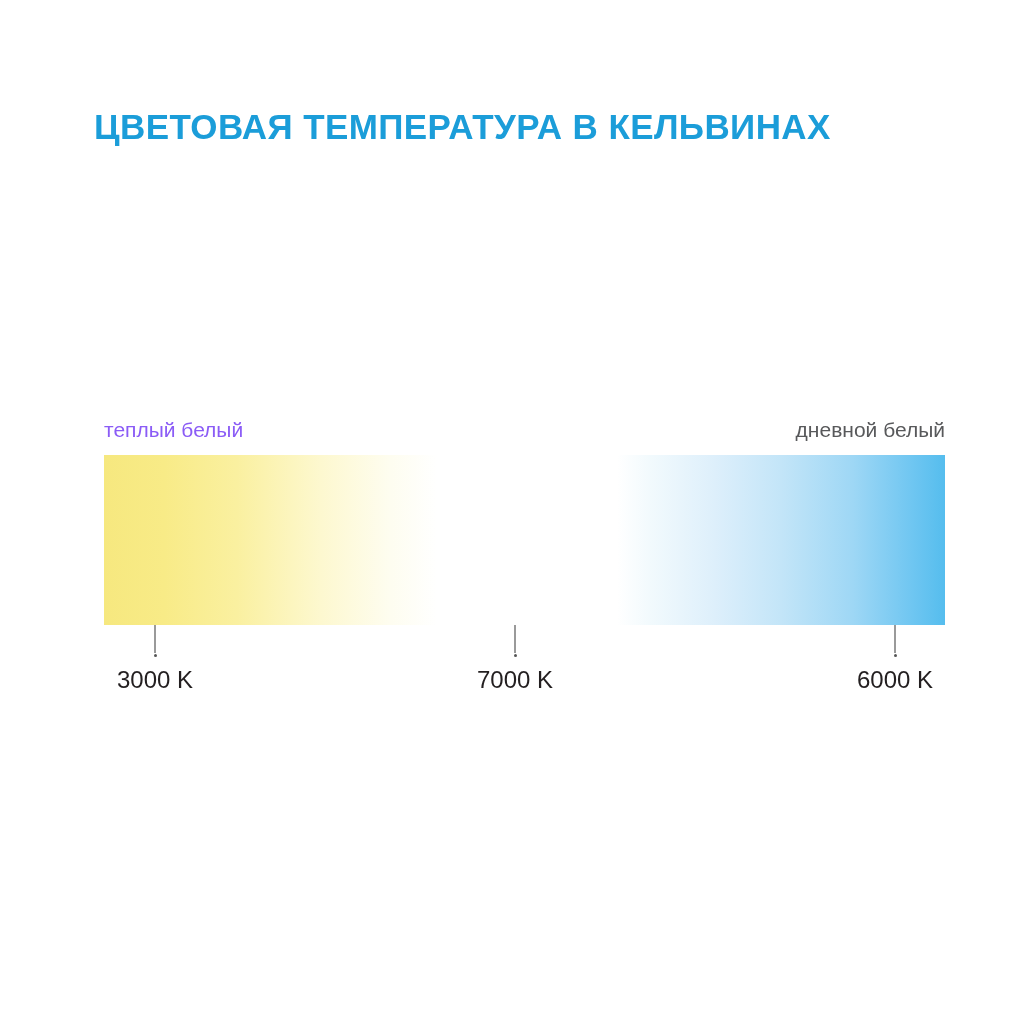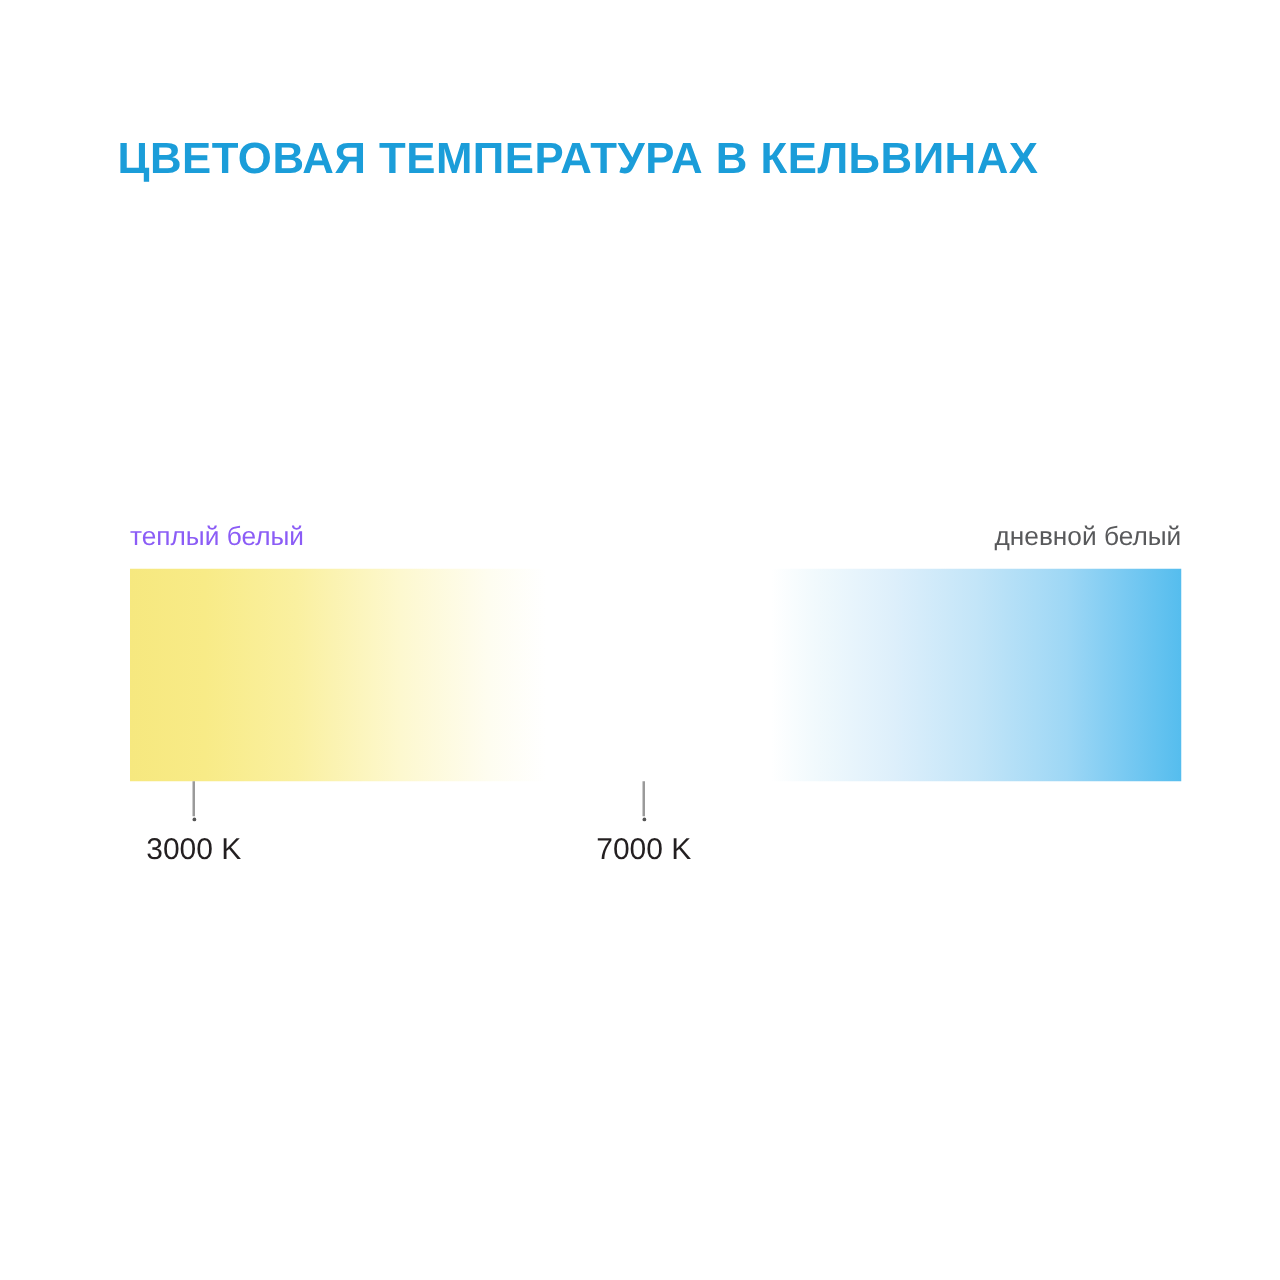--- a/index.html
+++ b/index.html
@@ -157,16 +157,21 @@
       <div class="tick-dot"></div>
       <div class="tick-text">3000 K</div>
     </div>
 
     <div class="tick tick-4000">
       <div class="tick-line"></div>
       <div class="tick-dot"></div>
       <div class="tick-text">7000 K</div>
     </div>
 
+    <div class="tick tick-6000">
+      <div class="tick-line"></div>
+      <div class="tick-dot"></div>
+      <div class="tick-text">6000 K</div>
+    </div>
 
   </div>
 
 </div>
 
 </body></html>

